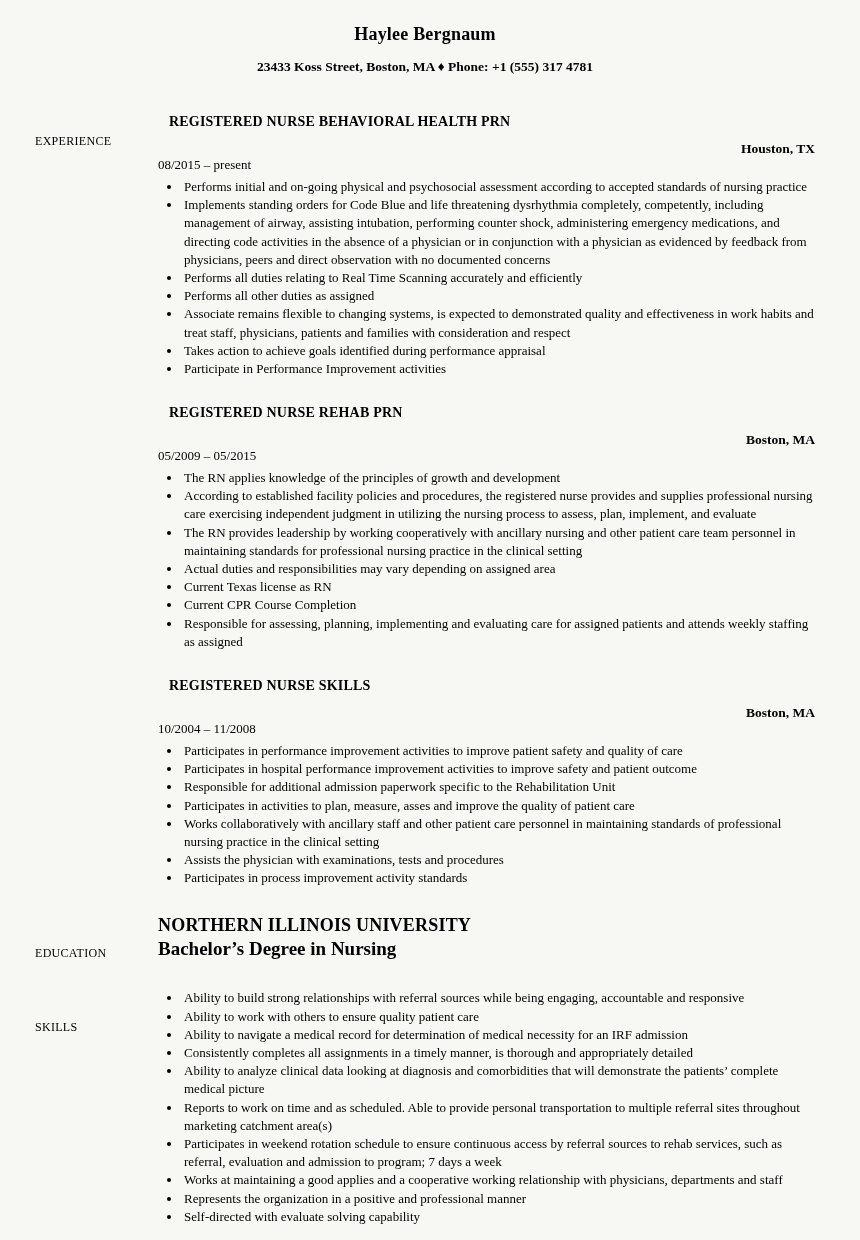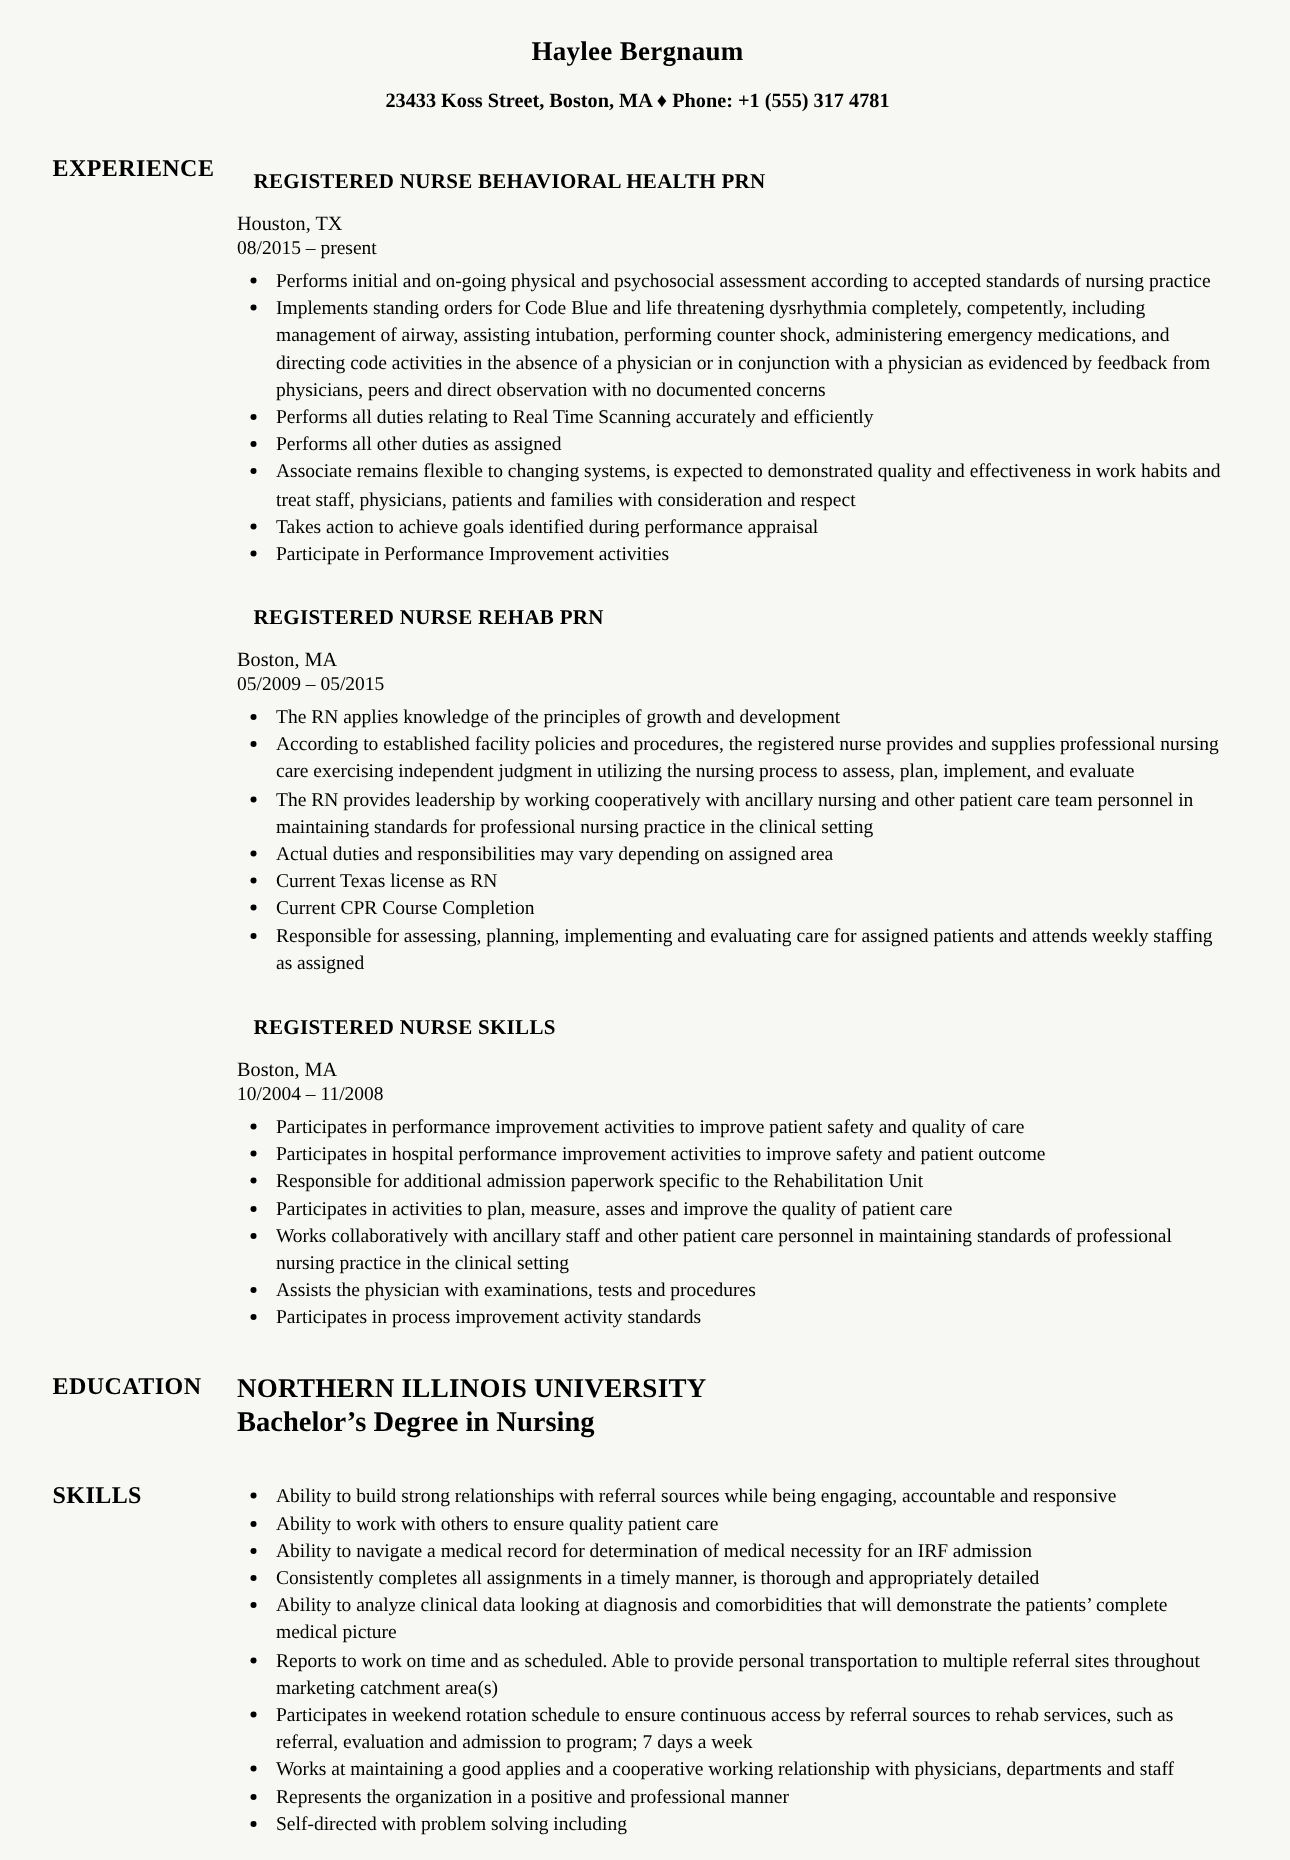--- a/index.html
+++ b/index.html
@@ -27,30 +27,31 @@
   .contact {
     font-size: 13.5px;
     font-weight: bold;
     margin: 0 0 28px 0;
   }
   .section { display: flex; margin-bottom: 28px; }
   .section:last-child { margin-bottom: 0; }
   .section-label {
     flex: 0 0 123px;
     width: 123px;
-    font-weight: bold;
-    font-size: 16px;
+    font-weight: normal;
+    font-size: 12px;
     letter-spacing: .3px;
     padding-top: 1px;
+    margin-top: 30px;
   }
   .section-content { flex: 1; min-width: 0; }
   .job { margin-bottom: 27px; }
   .job:last-child { margin-bottom: 0; }
   .job-title { font-weight: bold; font-size: 14px; margin: 11px; letter-spacing: .2px; }
-  .job-location { font-weight: normal; font-size: 13.5px; margin: 1px 0 0 0; }
+  .job-location { font-weight: bold; font-size: 13.5px; margin: 1px 0 0 0; text-align: right; }
   .job-dates { font-size: 13px; margin: 0; }
   ul.bullets { margin: 5px 0 0 0; padding-left: 24px; }
   ul.bullets li {
     margin: 0;
     padding-left: 2px;
     line-height: 1.4;
   }
   .school { font-weight: bold; font-size: 18px; margin: 0; letter-spacing: .2px; }
   .degree { font-weight: bold; font-size: 19px; margin: 2px 0 0 0; }
   .skills-content ul.bullets { margin-top: 0; }
@@ -131,18 +132,18 @@
       <ul class="bullets">
           <li>Ability to build strong relationships with referral sources while being engaging, accountable and responsive</li>
           <li>Ability to work with others to ensure quality patient care</li>
           <li>Ability to navigate a medical record for determination of medical necessity for an IRF admission</li>
           <li>Consistently completes all assignments in a timely manner, is thorough and appropriately detailed</li>
           <li>Ability to analyze clinical data looking at diagnosis and comorbidities that will demonstrate the patients’ complete medical picture</li>
           <li>Reports to work on time and as scheduled. Able to provide personal transportation to multiple referral sites throughout marketing catchment area(s)</li>
           <li>Participates in weekend rotation schedule to ensure continuous access by referral sources to rehab services, such as referral, evaluation and admission to program; 7 days a week</li>
           <li>Works at maintaining a good applies and a cooperative working relationship with physicians, departments and staff</li>
           <li>Represents the organization in a positive and professional manner</li>
-          <li>Self-directed with problem solving including</li>
+          <li>Self-directed with evaluate solving capability</li>
         </ul>
     </div>
   </div>
 
 </div>
 
 </body></html>

